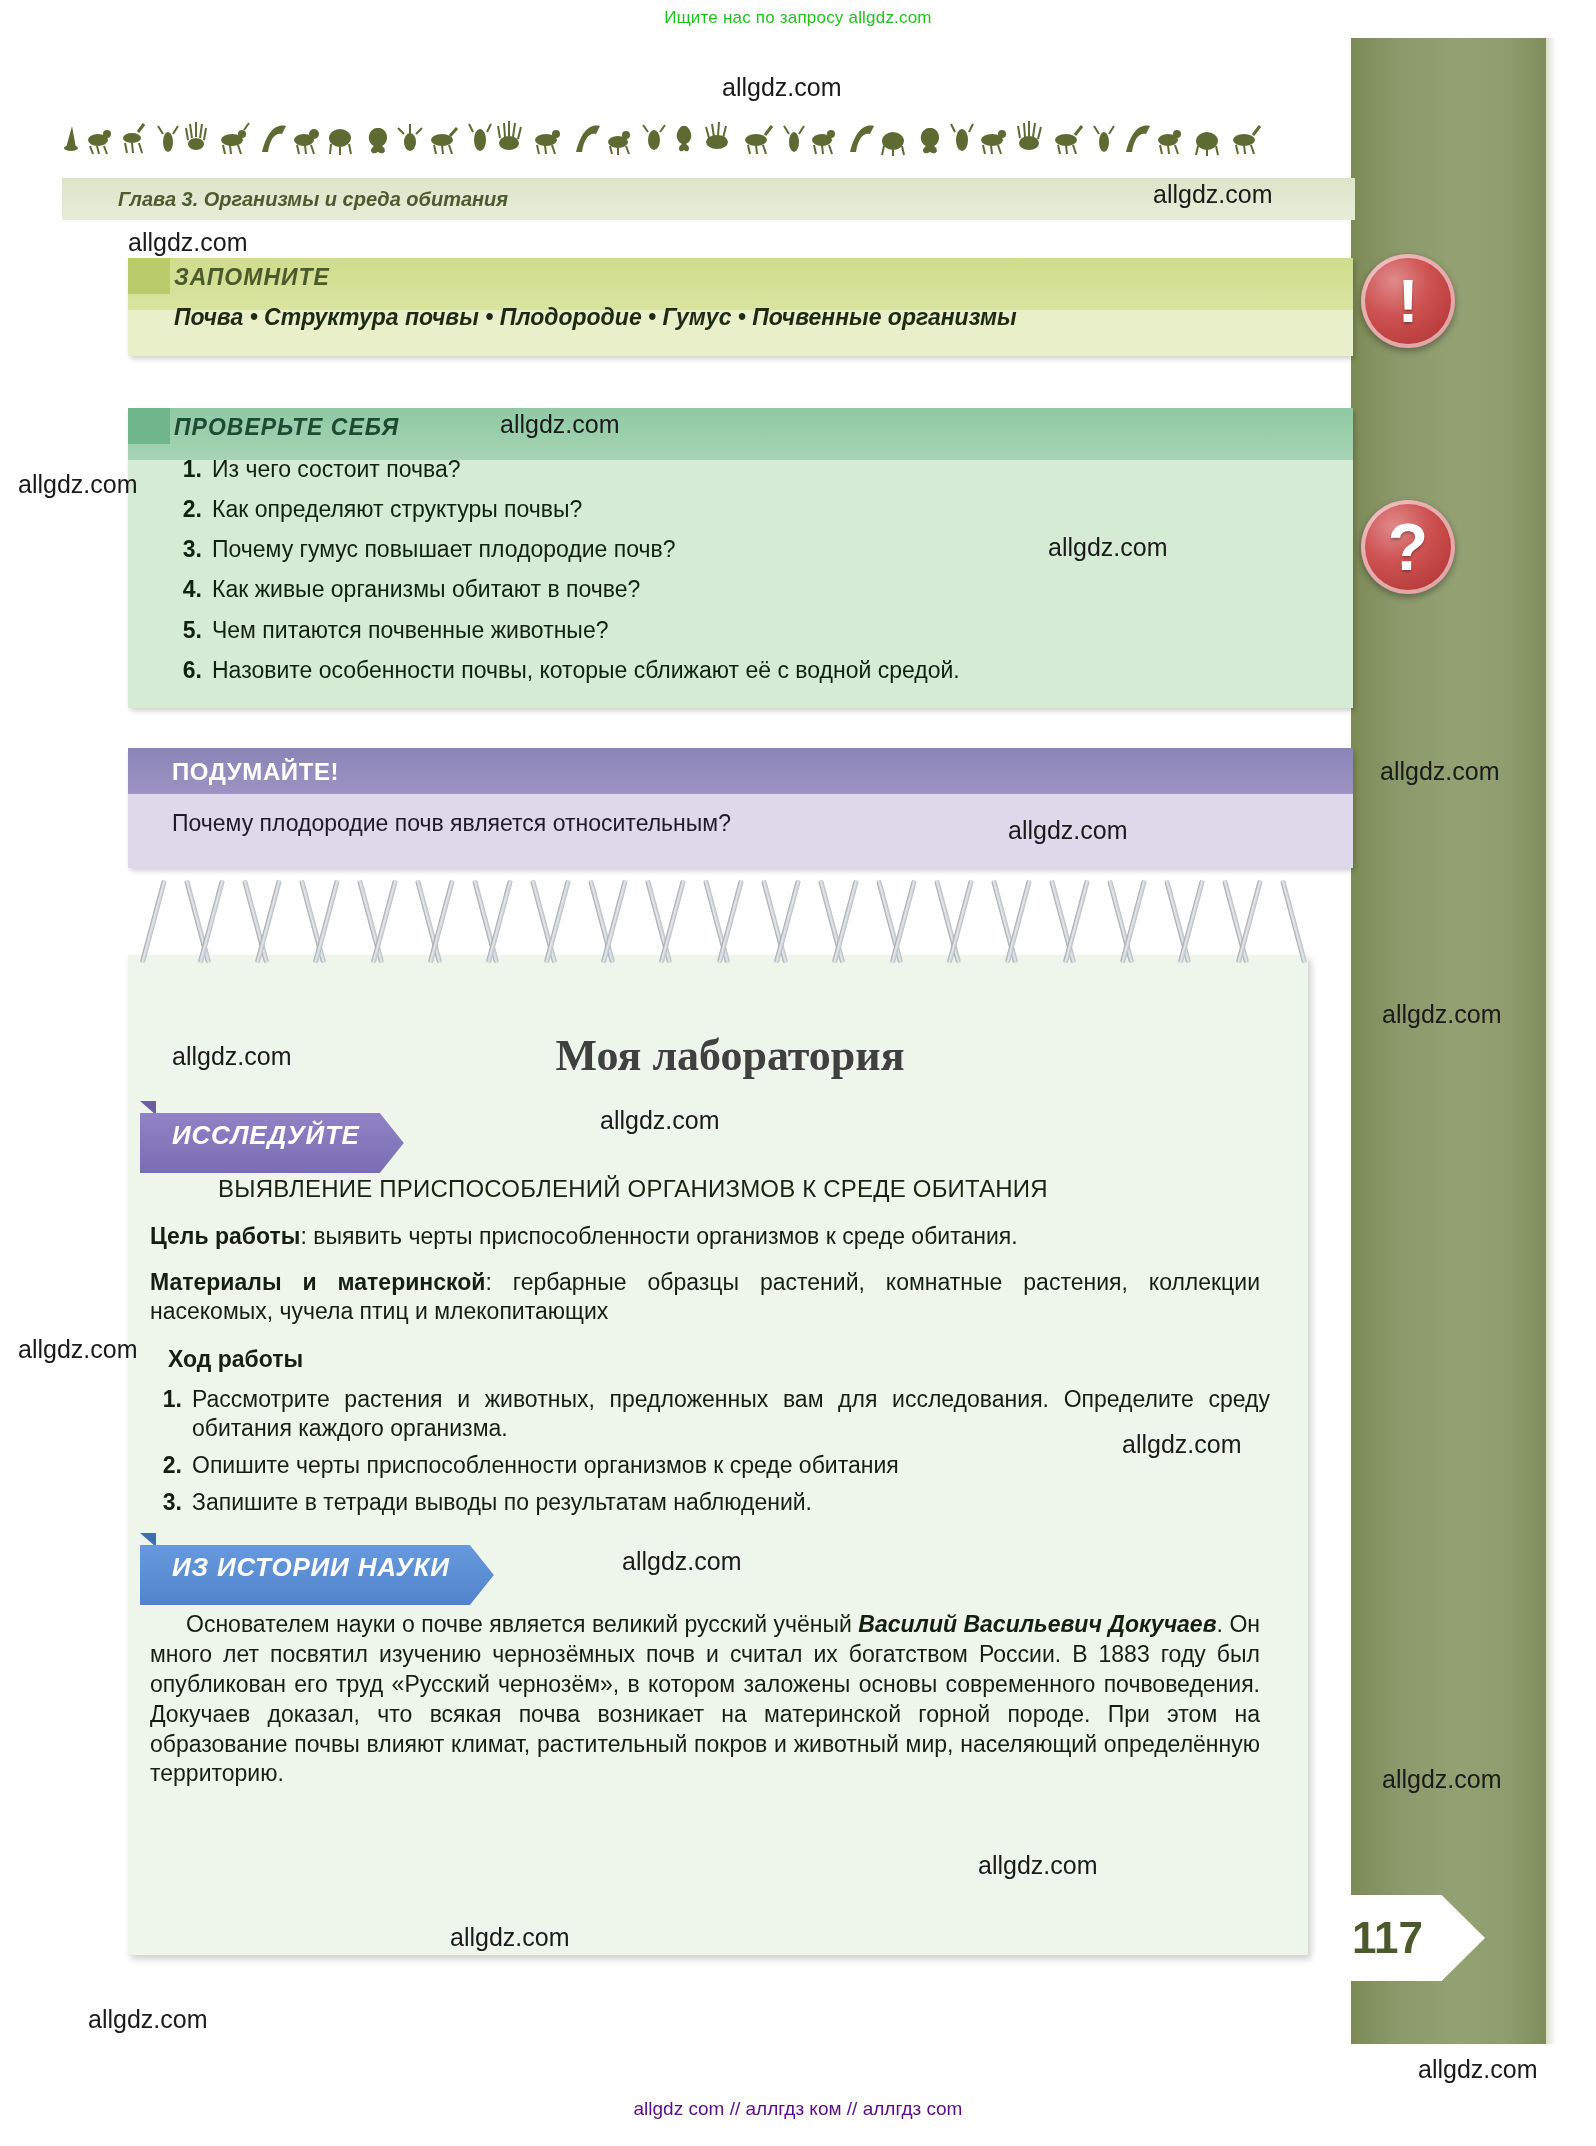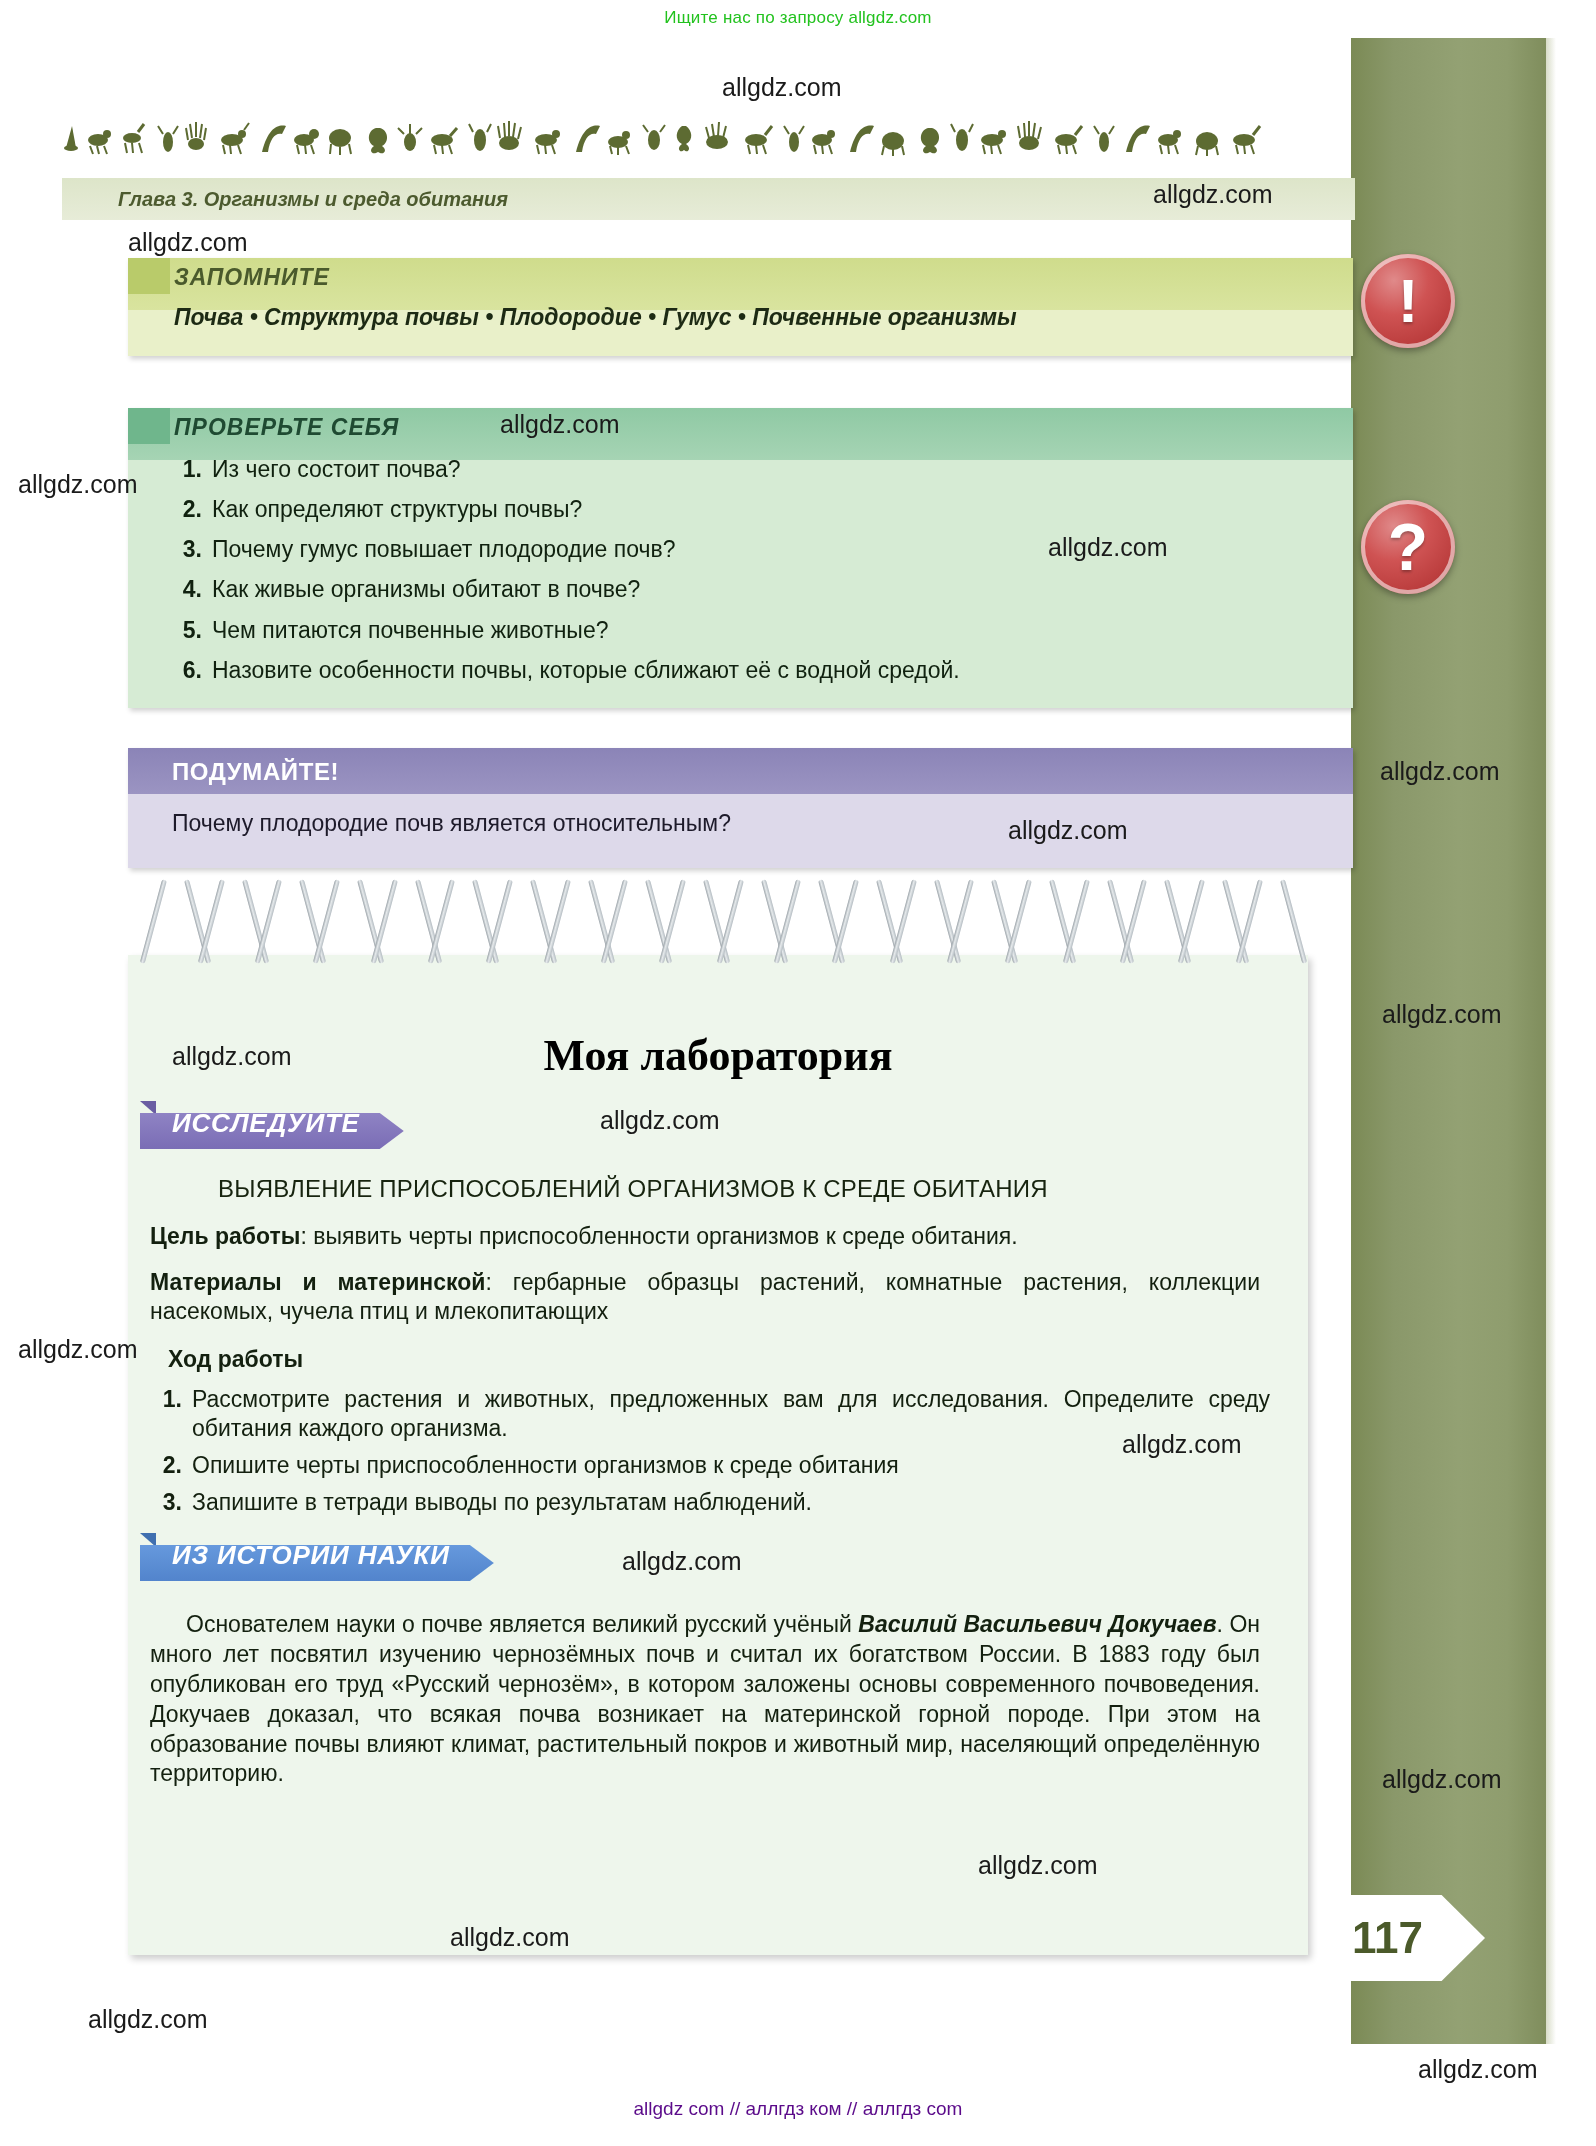--- a/index.html
+++ b/index.html
@@ -124,28 +124,28 @@
   }
   .spiral::before, .spiral::after {
     content: ""; position: absolute; top: 0; width: 5px; height: 86px;
     background: linear-gradient(to right, #9aa2a8, #e6eaec 45%, #b4bcc2);
     border-radius: 3px;
   }
   .spiral::before { left: 2px; transform: rotate(15deg); transform-origin: top center; }
   .spiral::after  { left: 24px; transform: rotate(-15deg); transform-origin: top center; }
 
   .lab-title {
-    position: absolute; top: 1030px; left: 128px; width: 1180px;
+    position: absolute; top: 1030px; left: 140px; width: 1180px;
     text-align: center; font-family: "Liberation Serif", serif;
-    font-weight: bold; font-size: 44px; color: #000000;
+    font-weight: bold; font-size: 44px; color: #404040;
   }
 
   
   .ribbon {
-    position: absolute; height: 36px; display: flex; align-items: center;
+    position: absolute; height: 60px; display: flex; align-items: center;
     padding: 0 44px 16px 32px; color: #fff; font-weight: bold; font-style: italic;
     font-size: 26px; letter-spacing: .8px;
     clip-path: polygon(0 0, calc(100% - 24px) 0, 100% 50%, calc(100% - 24px) 100%, 0 100%);
     box-shadow: 0 2px 4px rgba(0,0,0,.25);
   }
   .ribbon-tail {
     position: absolute; width: 16px; height: 14px; background: #5c4f8e;
     clip-path: polygon(0 0, 100% 0, 100% 100%);
   }
   .ribbon-research { top: 1113px; left: 140px; background: linear-gradient(to bottom, #8f83c4, #7a6db5); }

